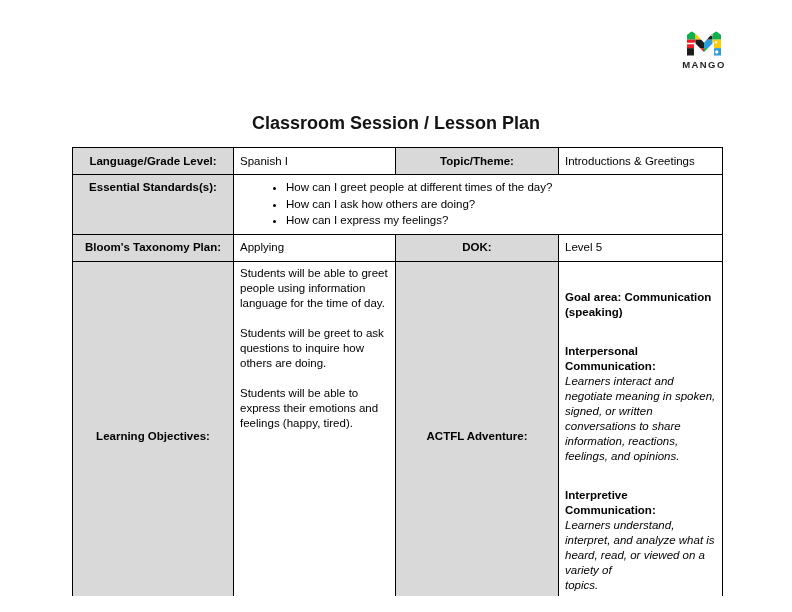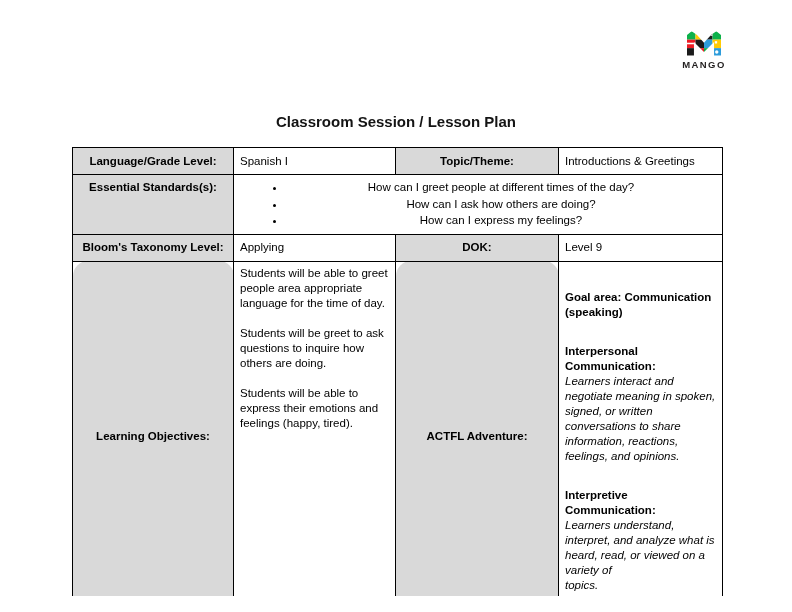--- a/index.html
+++ b/index.html
@@ -15,40 +15,40 @@
     font-size:9.5px; font-weight:700; letter-spacing:1.4px;
     color:#221f1f; margin-top:3px;
   }
   
   .doc-title {
     position:absolute; top:86px; left:0; right:0; margin:0;
     text-align:center; font-size:17.5px; font-weight:700; color:#141414;
   }
   .doc-subtitle {
     position:absolute; top:113px; left:0; right:0; margin:0;
-    text-align:center; font-size:15px; font-weight:700; color:#141414;
+    text-align:center; font-size:18px; font-weight:700; color:#141414;
   }
   
   table.lesson {
     position:absolute; left:72px; top:147px; width:650px;
     border-collapse:collapse; table-layout:fixed;
     font-size:11.5px; line-height:15px; color:#000;
     border:1.5px solid #000;
   }
   table.lesson td { border:1px solid #000; padding:4px 6px; vertical-align:top; }
   td.label {
     background:#d9d9d9; font-weight:700; text-align:center;
   }
   tr.r1 td, tr.r3 td { height:18px; vertical-align:middle; }
   tr.r2 td { height:48px; }
   tr.r2 td.label { vertical-align:top; padding-top:5px; }
   tr.r4 td { height:266px; }
-  tr.r4 td.label { vertical-align:middle;border-radius:15px; }
+  tr.r4 td.label { vertical-align:middle; }
   
-  ul.eq { margin:1px 0 0 0; padding-left:46px;text-align:center; }
+  ul.eq { margin:1px 0 0 0; padding-left:46px; }
   ul.eq li { margin:0 0 1px 0; line-height:15.5px; }
   
   .obj p { margin:0 0 15px 0; }
   
   .std { margin:0 0 15px 0; }
   .std .h { display:block; font-weight:700;margin-top:24px; }
   .std .b { display:block; white-space:pre-line;font-style:italic; }
 </style>
 </head>
 <body>
@@ -106,30 +106,30 @@
         <td colspan="3">
           <ul class="eq">
             <li>How can I greet people at different times of the day?</li>
             <li>How can I ask how others are doing?</li>
             <li>How can I express my feelings?</li>
           </ul>
         </td>
       </tr>
 
       <tr class="r3">
-        <td class="label">Bloom's Taxonomy Level:</td>
+        <td class="label">Bloom's Taxonomy Plan:</td>
         <td>Applying</td>
         <td class="label">DOK:</td>
-        <td>Level 9</td>
+        <td>Level 5</td>
       </tr>
 
       <tr class="r4">
         <td class="label">Learning Objectives:</td>
         <td class="obj">
-          <p>Students will be able to greet people area appropriate language for the time of day.</p>
+          <p>Students will be able to greet people using information language for the time of day.</p>
           <p>Students will be greet to ask questions to inquire how others are doing.</p>
           <p>Students will be able to express their emotions and feelings (happy, tired).</p>
         </td>
         <td class="label">ACTFL Adventure:</td>
         <td>
           <div class="std">
             <span class="h">Goal area: Communication (speaking)</span>
             <span class="b"></span>
           </div>
           <div class="std">

